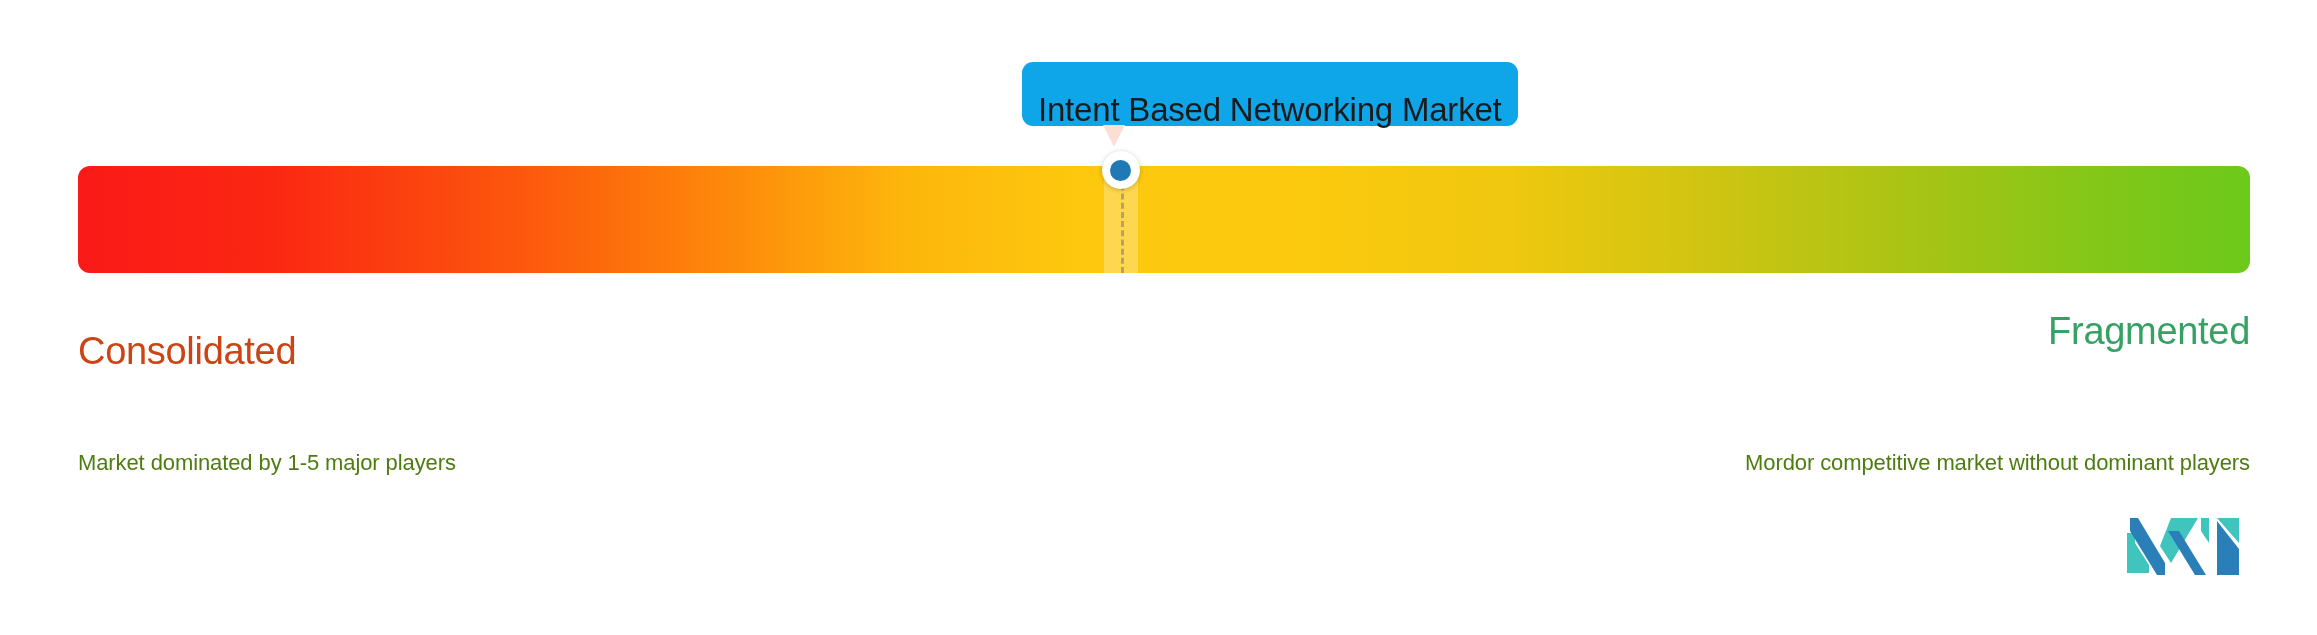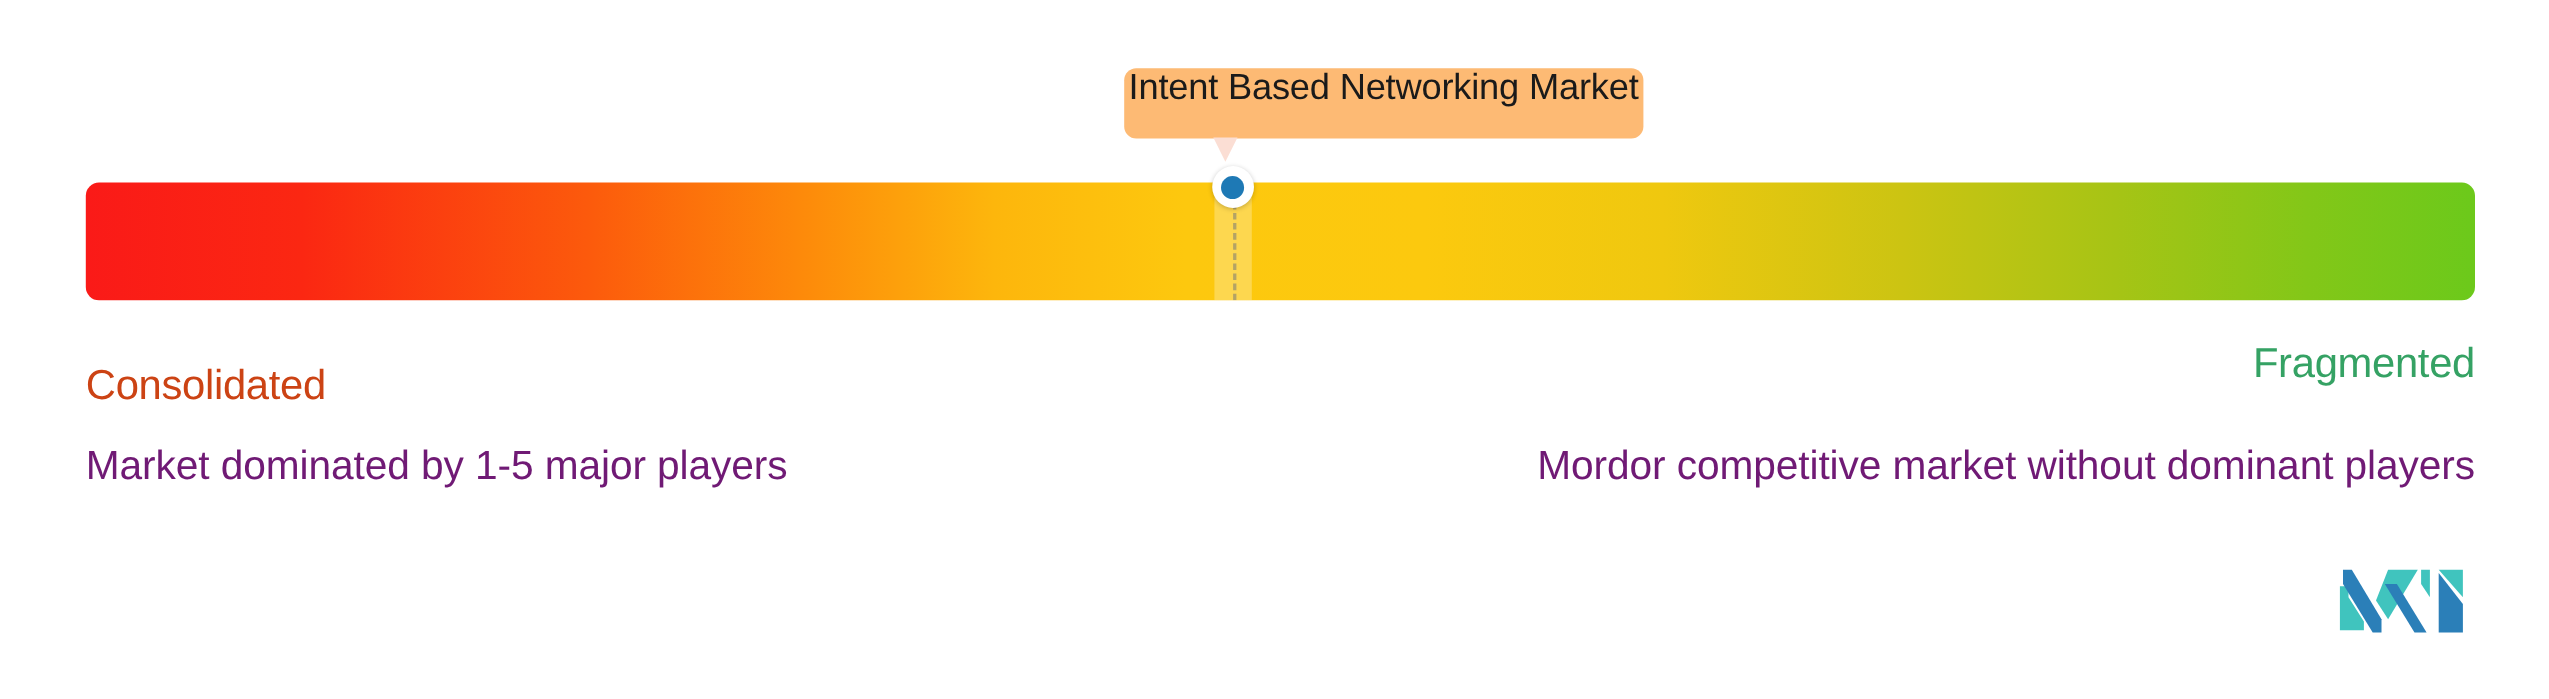--- a/index.html
+++ b/index.html
@@ -23,23 +23,23 @@
   }
 
   
   .marker-label {
     position: absolute;
     left: 1022px;
     top: 62px;
     height: 64px;
     box-sizing: border-box;
     display: flex;
-    align-items: flex-start;
-    padding: 0 4px;
-    background: #fdba74;
+    align-items: flex-end;
+    padding: 0 16px;
+    background: #0ea5e9;
     border-radius: 11px;
     white-space: nowrap;
   }
   .marker-label-text {
     font-size: 33px;
     line-height: 1;
     color: #1A1A1A;
     letter-spacing: -0.2px;
     font-weight: 400;
   }
@@ -124,25 +124,26 @@
     font-size: 38px;
     font-weight: 400;
     line-height: 1;
     letter-spacing: -0.3px;
   }
   .end-label.left  { left: 78px;  top: 332px; color: #CC4314; text-align: left; }
   .end-label.right { right: 67px; top: 312px; color: #35A264; text-align: right; }
 
   .end-desc {
     position: absolute;
-    font-size: 37px;
-    font-weight: 400;
-    line-height: 1;
-    color: #701a75;
+    font-size: 22px;
+    font-weight: 400;
+    line-height: 1;
+    color: #4d7c0f;
     letter-spacing: -0.1px;
+    margin-top: 48px;
   }
   .end-desc.left  { left: 78px;  top: 404px; text-align: left; }
   .end-desc.right { right: 67px; top: 404px; text-align: right; }
 
   
   .source {
     position: absolute;
     left: 78px;
     top: 543px;
     font-size: 28px;

